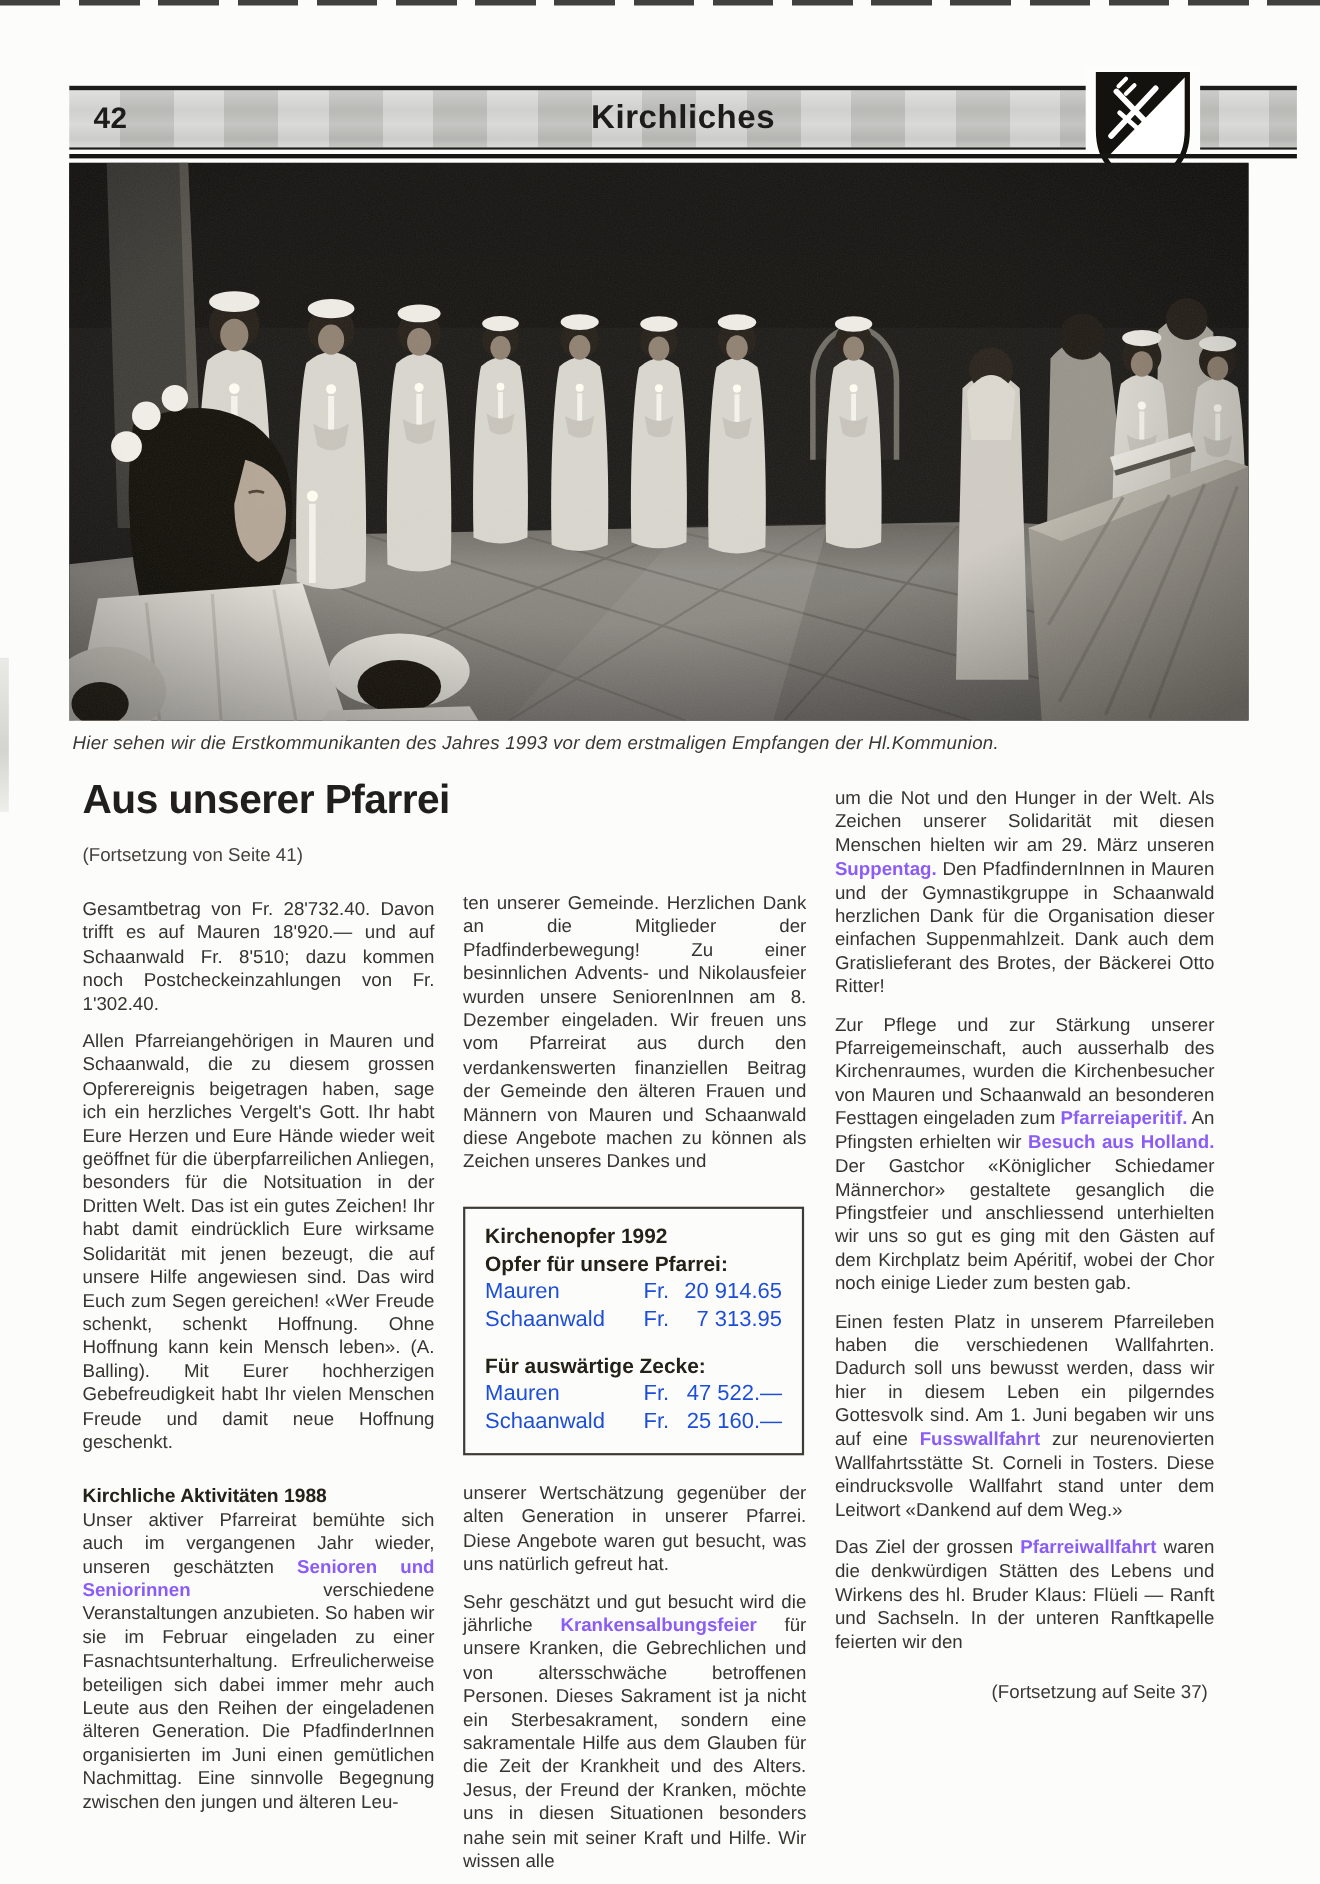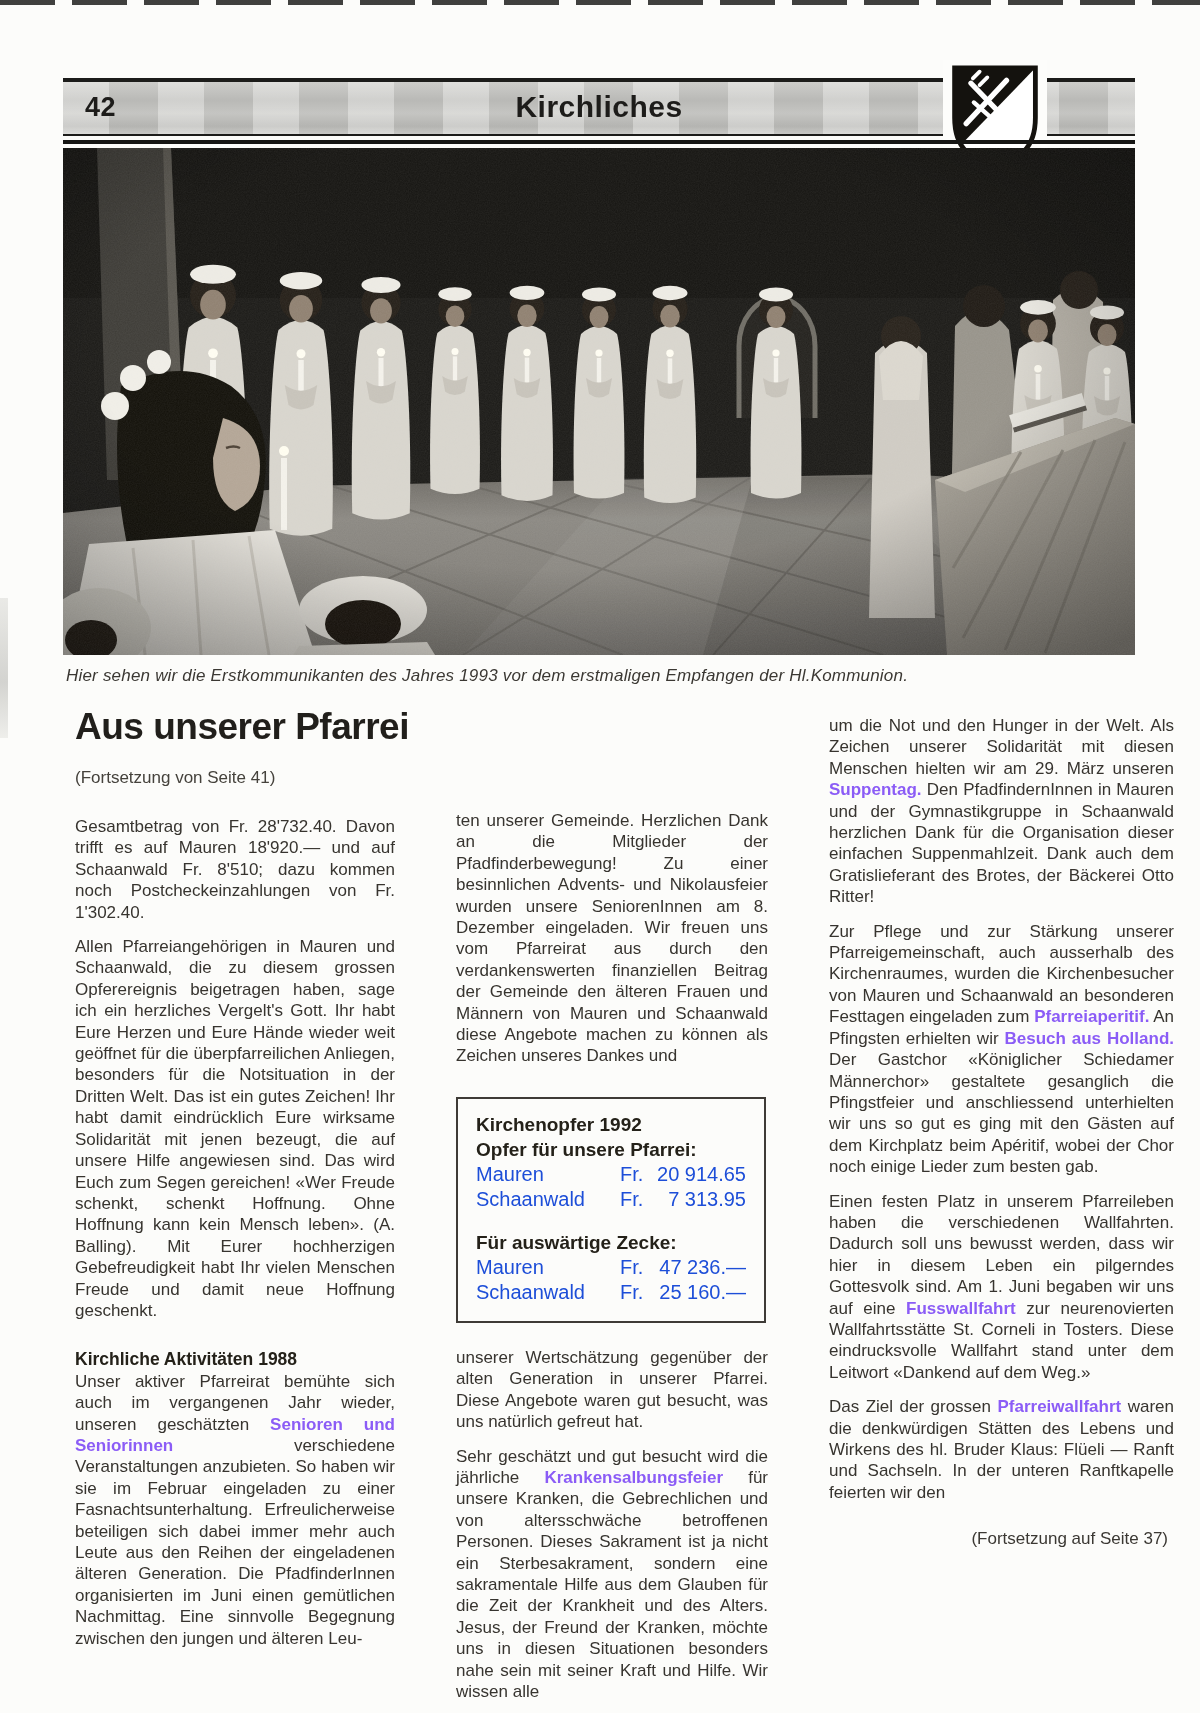--- a/index.html
+++ b/index.html
@@ -21,20 +21,21 @@
     opacity:.7;
   }
   
   .band{
     position:absolute;left:63px;top:78px;width:1072px;height:52px;
     background:
       repeating-linear-gradient(90deg,rgba(255,255,255,.22) 0 46px,rgba(0,0,0,.05) 46px 95px),
       linear-gradient(180deg,#d7d7d4 0%,#c3c3c0 35%,#cfcfcc 60%,#bebebb 85%,#d2d2cf 100%);
     border-top:4px solid #1c1c1a;
     border-bottom:2px solid #1c1c1a;
+    padding-left:44px;
   }
   .band::after{
     content:"";position:absolute;left:0;right:0;bottom:-10px;height:4px;background:#161614;
   }
   .page-num{
     position:absolute;left:22px;top:10px;font-size:27px;font-weight:bold;color:#1d1c1a;letter-spacing:.5px;
   }
   .band-title{
     position:absolute;left:0;right:0;top:8px;text-align:center;
     font-size:30px;font-weight:bold;color:#1d1c1a;letter-spacing:.5px;
@@ -49,21 +50,21 @@
     background:#1b1a17;
   }
   .photo svg{display:block;width:100%;height:100%;}
   .caption{
     position:absolute;left:66px;top:666px;width:1069px;
     font-style:italic;font-size:17px;color:#3b3833;letter-spacing:.2px;
   }
   
   .article{
     position:absolute;left:75px;top:706px;width:1060px;
-    display:grid;grid-template-columns:320px 312px 345px;column-gap:61px;
+    display:grid;grid-template-columns:320px 312px 345px;column-gap:26px;
   }
   .col{min-width:0;}
   .col2{padding-top:104px;}
   .col3{padding-top:9px;}
   .title{
     margin:0;font-size:37px;font-weight:bold;color:#211f1b;
     letter-spacing:-.5px;white-space:nowrap;line-height:42px;
   }
   .cont-note{margin-top:20px;font-size:17px;color:#45423c;}
   .article p{
@@ -276,21 +277,21 @@
         </div>
         <div class="kv">
           <span class="lbl">Schaanwald</span>
           <span class="cur">Fr.</span>
           <span class="amt">7 313.95</span>
         </div>
         <div class="offer-sec second">Für auswärtige Zecke:</div>
         <div class="kv">
           <span class="lbl">Mauren</span>
           <span class="cur">Fr.</span>
-          <span class="amt">47 236.—</span>
+          <span class="amt">47 522.—</span>
         </div>
         <div class="kv">
           <span class="lbl">Schaanwald</span>
           <span class="cur">Fr.</span>
           <span class="amt">25 160.—</span>
         </div>
       </div>
 
       <p><span>unserer Wertschätzung gegenüber der alten Generation in unserer Pfarrei. Diese Angebote waren gut besucht, was uns natürlich gefreut hat.</span></p>
       <p><span>Sehr geschätzt und gut besucht wird die jährliche </span><span class="b">Krankensalbungsfeier</span><span> für unsere Kranken, die Gebrechlichen und von altersschwäche betroffenen Personen. Dieses Sakrament ist ja nicht ein Sterbesakrament, sondern eine sakramentale Hilfe aus dem Glauben für die Zeit der Krankheit und des Alters. Jesus, der Freund der Kranken, möchte uns in diesen Situationen besonders nahe sein mit seiner Kraft und Hilfe. Wir wissen alle</span></p>

